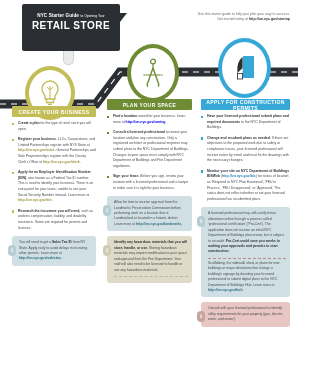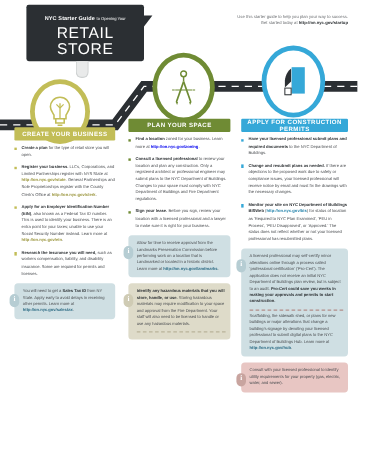--- a/index.html
+++ b/index.html
@@ -27,21 +27,21 @@
     border-top:0 solid transparent;
     border-bottom:9px solid transparent;
     border-left:7px solid #2b2f33;
   }
   .hero-kicker{
     font-size:4.6px;color:#ffffff;letter-spacing:.1px;line-height:1.1;
     font-weight:bold;
   }
   .hero-kicker .thin{font-weight:normal;font-size:3.4px;letter-spacing:0;}
   .hero-title{
-    margin-top:2px;font-size:13px;font-weight:normal;color:#ffffff;
+    margin-top:2px;font-size:10px;font-weight:bold;color:#ffffff;
     letter-spacing:.5px;line-height:1;
   }
   .hero-tail{
     position:absolute;left:63px;top:51px;width:9px;height:13px;
     background:#e9eaea;border:1px solid #cfd2d2;border-top:none;
     border-radius:0 0 5px 5px;
   }
 
   .intro{
     position:absolute;right:8px;top:12px;width:112px;

